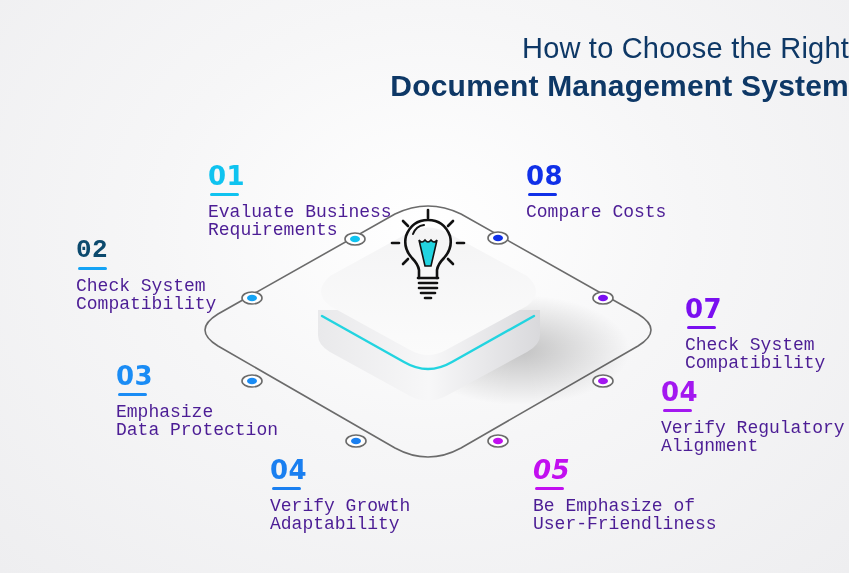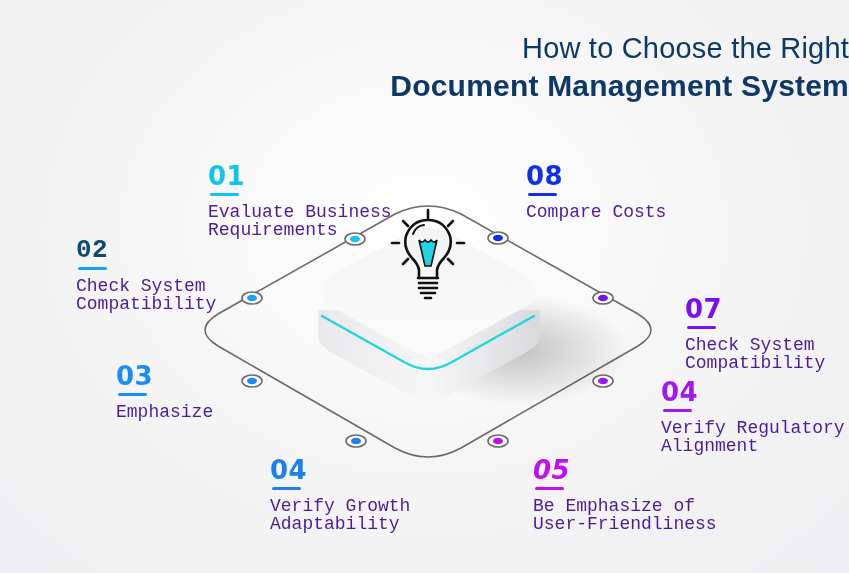--- a/index.html
+++ b/index.html
@@ -151,20 +151,21 @@
     <div>Check System</div>
     <div>Compatibility</div>
   </div>
 </div>
 
 <div class="step" style="left:116px; top:362px;">
   <div class="num" style="color:#1a8cf5;">03</div>
   <div class="bar" style="background:#1a8cf5;"></div>
   <div class="label">
     <div>Emphasize</div>
+    <div>Data Protection</div>
   </div>
 </div>
 
 <div class="step" style="left:270px; top:456px;">
   <div class="num" style="color:#1a7ff0;">04</div>
   <div class="bar" style="background:#1a7ff0;"></div>
   <div class="label">
     <div>Verify Growth</div>
     <div>Adaptability</div>
   </div>

